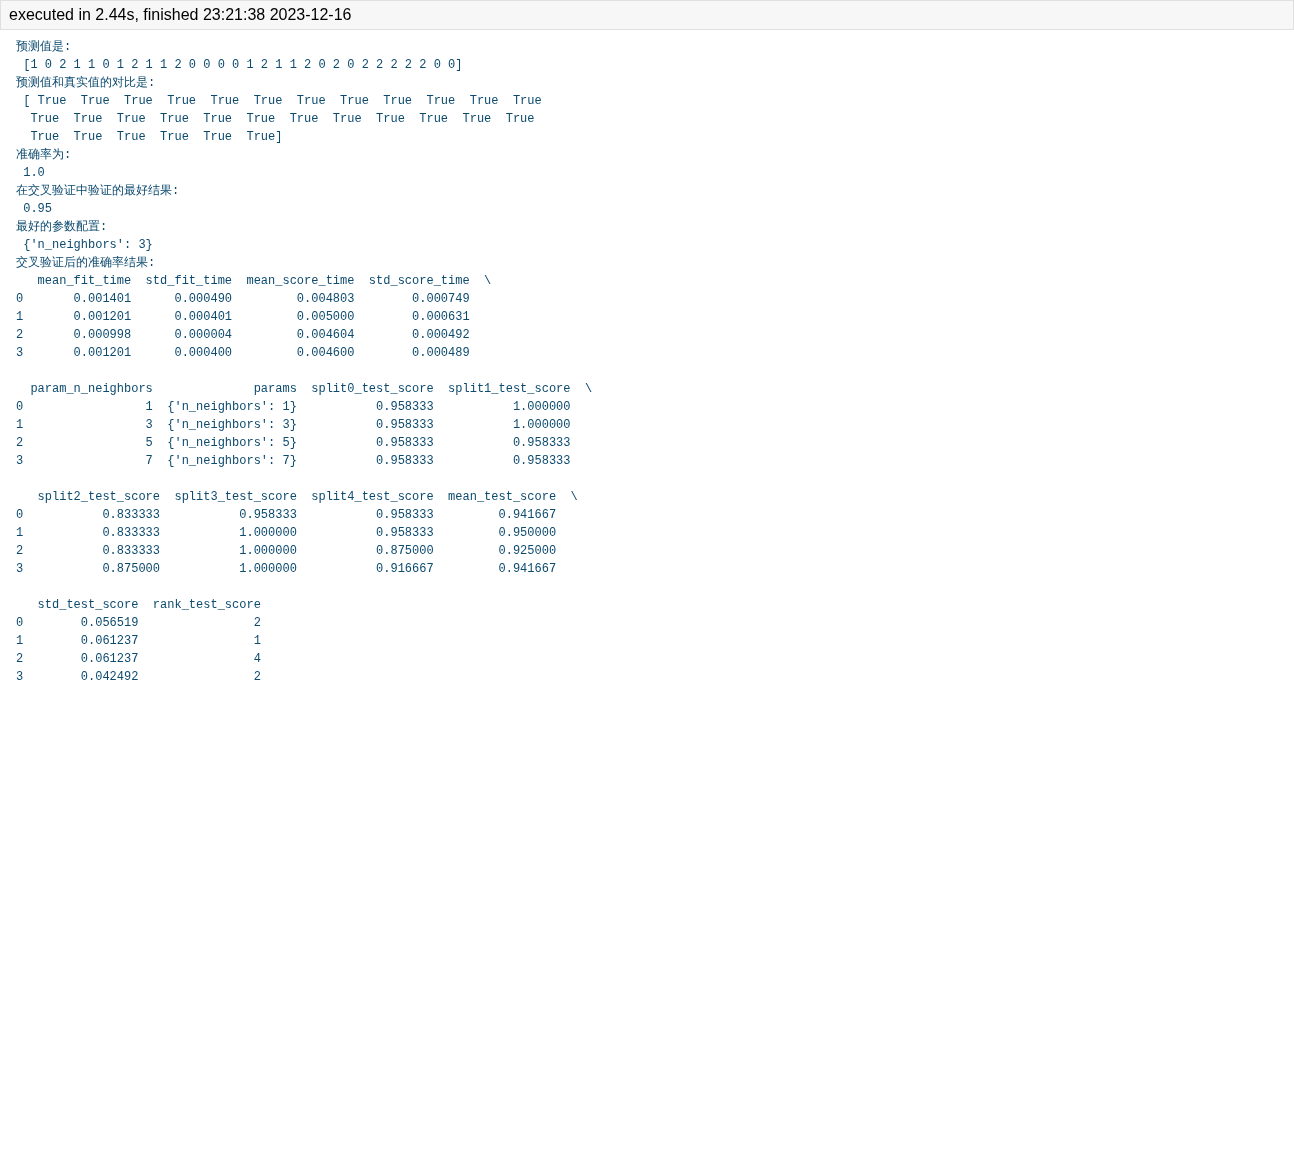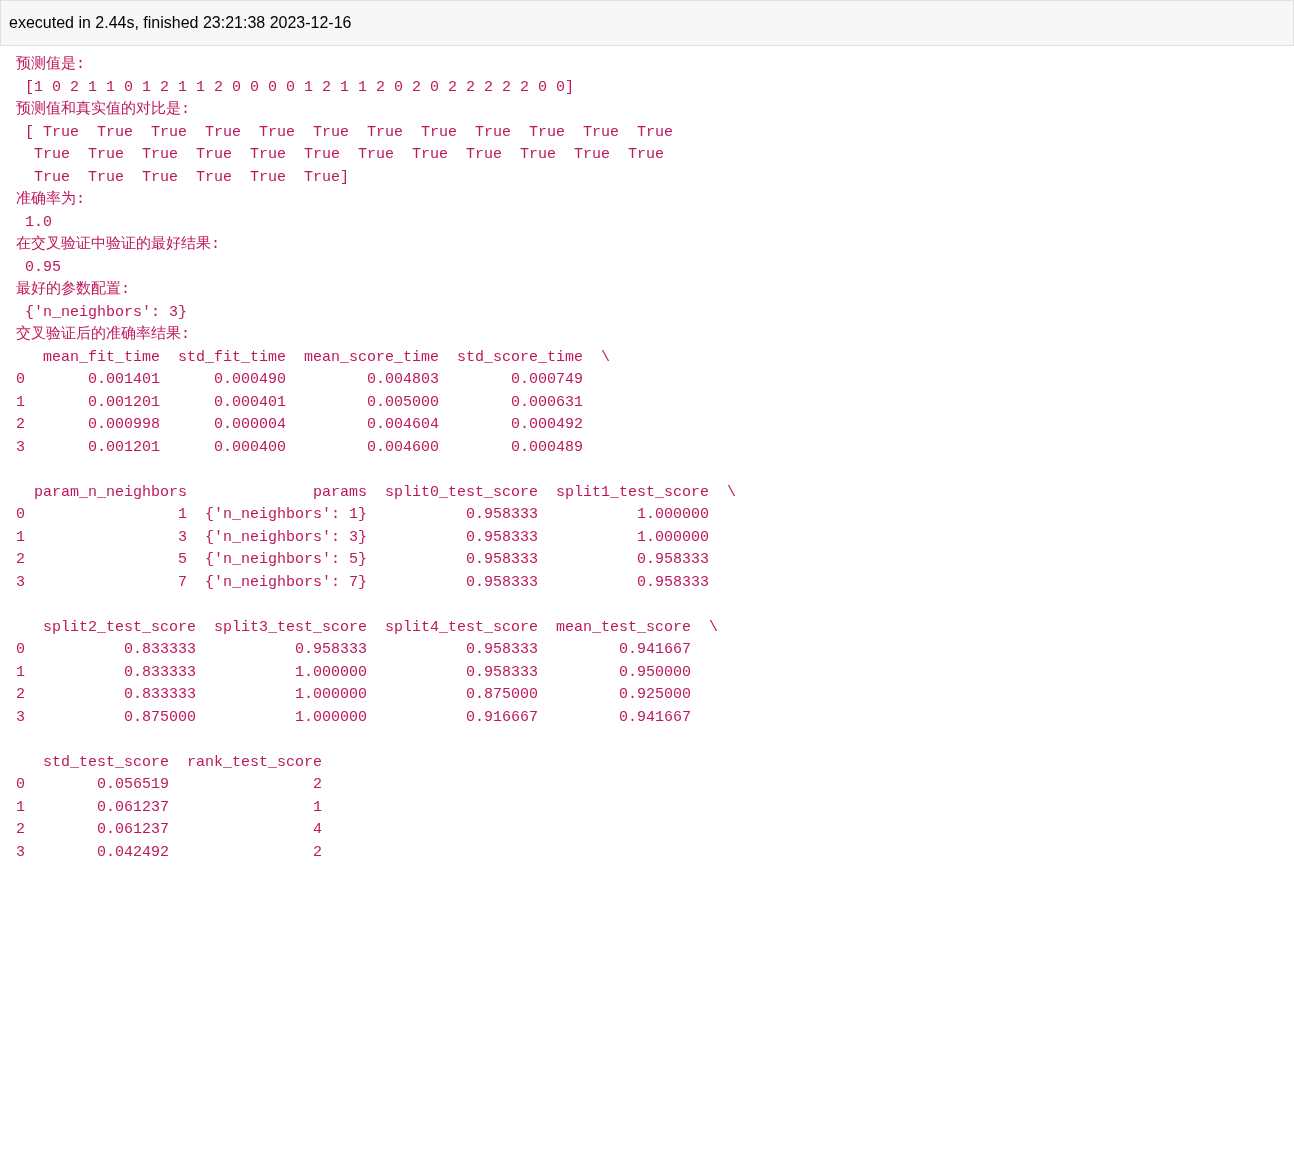--- a/index.html
+++ b/index.html
@@ -6,31 +6,31 @@
       margin: 0;
       padding: 0;
       font-family: 'SimSun', 'Songti SC', serif;
       background: #ffffff;
       font-size: 18px;
       line-height: 1.5;
     }
     .execution-bar {
       background: #f7f7f7;
       border: 1px solid #e0e0e0;
-      padding: 10px 8px;
+      padding: 2px 8px;
       font-family: Arial, sans-serif;
       font-size: 16px;
       color: #000;
     }
     .output-area {
       padding: 8px 16px;
       font-family: 'Consolas', 'Courier New', monospace;
-      font-size: 15px;
+      font-size: 12px;
       white-space: pre;
-      color: #be185d;
+      color: #0c4a6e;
       line-height: 1.5;
     }
   </style>
 </head>
 <body>
 
 <div class="execution-bar">
   <span>executed in 2.44s, finished 23:21:38 2023-12-16</span>
 </div>
 

